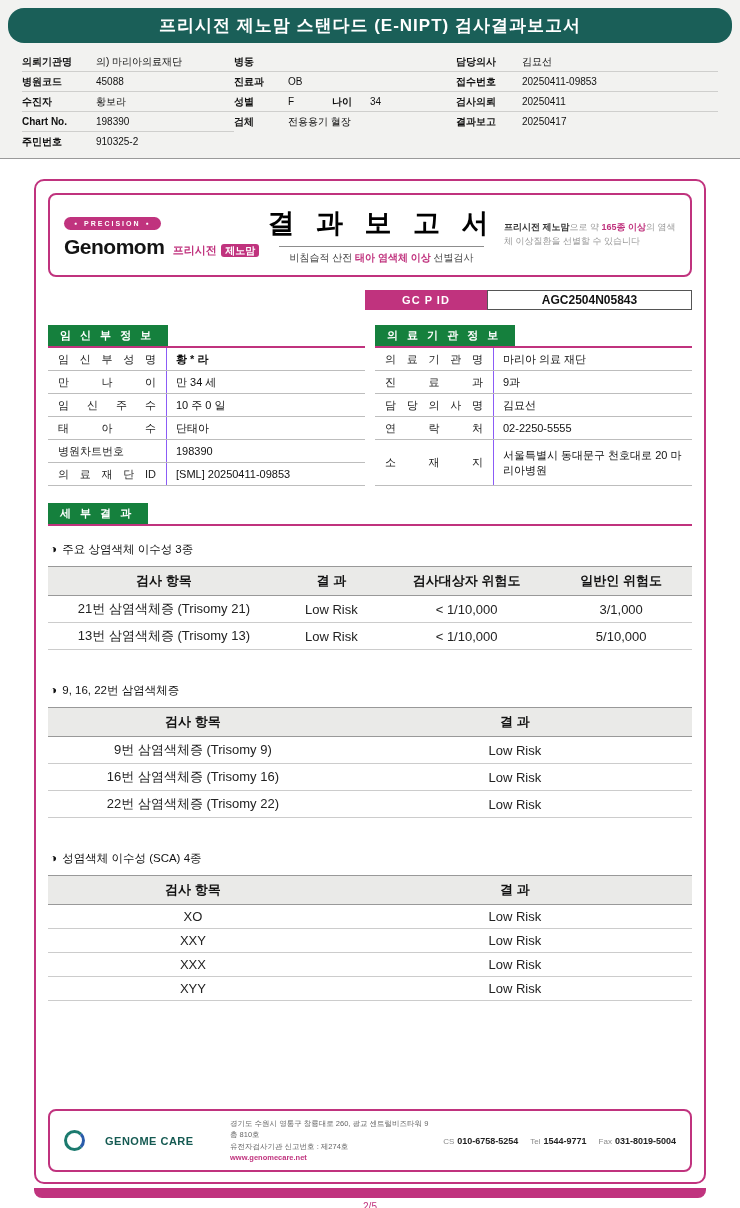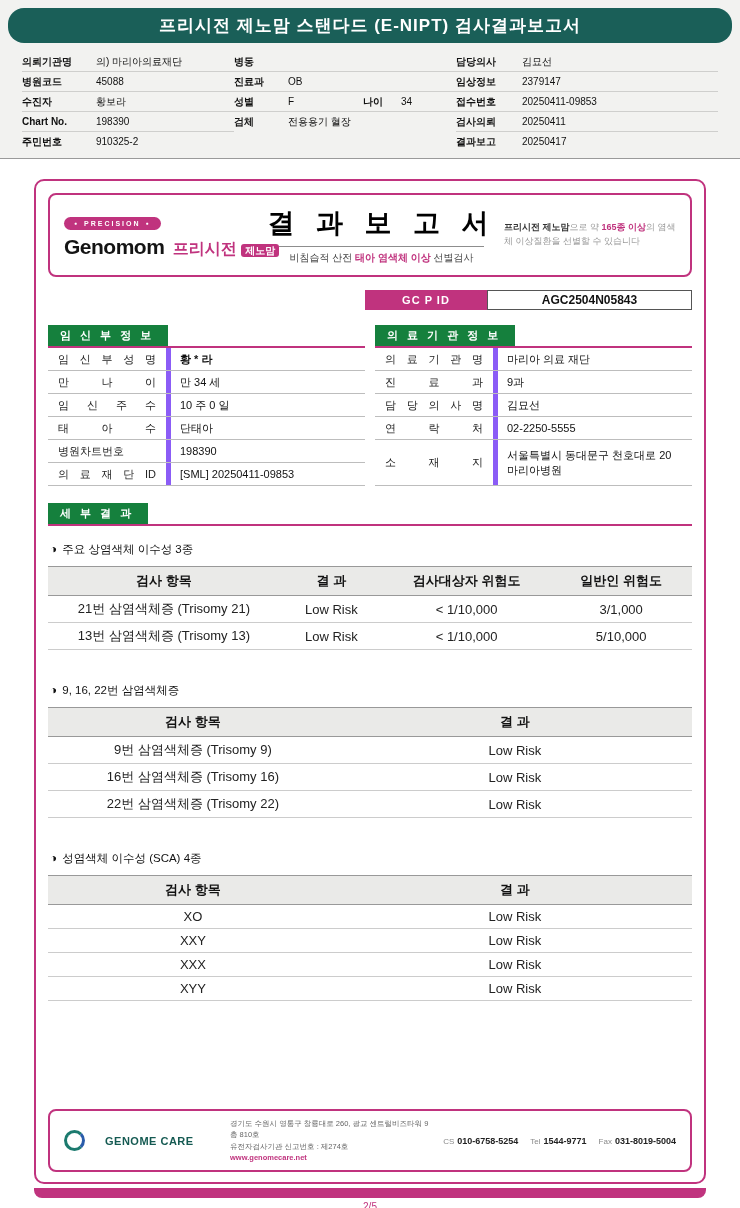--- a/index.html
+++ b/index.html
@@ -13,54 +13,54 @@
   .pcol2 { width:222px; }
   .pcol3 { flex:1; }
   .prow { display:flex; font-size:10px; line-height:19px; border-bottom:1px solid #cfcfcd; align-items:baseline; }
   .prow:last-child { border-bottom:none; }
   .plabel { font-weight:bold; flex:0 0 auto; }
   .pcol1 .plabel { width:74px; }
   .pcol2 .plabel { width:54px; }
   .pcol3 .plabel { width:66px; }
   .pvalue { flex:1; }
   .pvalue.short { flex:0 0 44px; }
-  .plabel.mid { width:38px;margin-left:31px; }
+  .plabel.mid { width:38px; }
 
   
   .report-wrap { margin:20px 34px 0; border:2px solid #c0337e; border-radius:10px; padding:12px 12px 10px;
                  min-height:1005px; display:flex; flex-direction:column; background:#fff; }
 
   .brand-box { border:2px solid #c0337e; border-radius:8px; display:flex; align-items:center; padding:10px 14px; min-height:82px; }
   .brand-left { width:195px; }
   .badge { display:inline-flex; align-items:center; gap:5px; background:#c0337e; color:#fff; border-radius:9px;
            font-size:7px; font-weight:bold; letter-spacing:2px; padding:3px 10px; margin-bottom:5px; }
   .badge .dot { font-size:5px; line-height:1; }
   .logo-line { white-space:nowrap; }
   .logo-main { font-size:21px; font-weight:bold; color:#141414; letter-spacing:-0.5px; }
-  .logo-sub1 { font-size:16px; font-weight:bold; color:#c0337e; margin-left:4px; }
+  .logo-sub1 { font-size:11px; font-weight:bold; color:#c0337e; margin-left:4px; }
   .logo-sub2 { font-size:10px; font-weight:bold; color:#fff; background:#c0337e; border-radius:3px; padding:1px 4px; }
   .brand-center { flex:1; text-align:center; }
   .report-title { font-size:27px; font-weight:bold; letter-spacing:7px; color:#000; }
   .title-rule { width:205px; border-top:1px solid #8d8d8d; margin:5px auto 4px; }
   .report-sub { font-size:10px; color:#444; }
   .report-sub .hl, .brand-note .hl { color:#c0337e; font-weight:bold; }
   .brand-note { width:172px; font-size:9px; color:#999; line-height:1.55; }
   .brand-note .b { color:#333; font-weight:bold; }
 
   .gcpid-row { margin-top:13px; display:flex; justify-content:flex-end; }
   .gcpid-label { background:#c0337e; color:#fff; font-weight:bold; width:122px; text-align:center; font-size:11px; line-height:20px; letter-spacing:1px; }
   .gcpid-value { border:1px solid #555; width:205px; text-align:center; font-weight:bold; font-size:12px; line-height:18px; background:#fff; }
 
   .info-row { display:flex; gap:10px; margin-top:15px; }
   .info-col { flex:1; }
   .sec-title { border-bottom:2px solid #c0337e; }
   .sec-title .tt { display:inline-block; background:#15803d; color:#fff; font-size:11px; font-weight:bold; letter-spacing:3px; padding:3px 14px 3px 12px; }
   .irow { display:flex; border-bottom:1px solid #bdbdbd; font-size:11px; min-height:23px; align-items:center; }
   .ilabel { width:118px; padding:2px 10px; color:#222; text-align:justify; text-align-last:justify; flex:0 0 auto; }
-  .ival { flex:1; padding:2px 9px; border-left:5px solid #8b5cf6; align-self:stretch; display:flex; align-items:center; }
+  .ival { flex:1; padding:2px 9px; border-left:1px solid #8b5cf6; align-self:stretch; display:flex; align-items:center; }
   .ival.bold { font-weight:bold; }
   .irow.tall { min-height:46px; }
 
   .details-bar { margin-top:17px; }
 
   .result-section { margin-top:16px; }
   .result-section.gap { margin-top:33px; }
   .rheading { font-size:11.5px; color:#111; margin:0 0 9px 2px; }
   .rheading .ricon { font-size:12px; margin-right:5px; }
   .rtable { width:100%; border-collapse:collapse; font-size:13px; table-layout:fixed; }
@@ -133,24 +133,20 @@
         <span class="pvalue">전용용기 혈장</span>
       </div>
     </div>
 
     <div class="pcol pcol3">
       <div class="prow">
         <span class="plabel">담당의사</span>
         <span class="pvalue">김묘선</span>
       </div>
       <div class="prow">
-        <span class="plabel">임상정보</span>
-        <span class="pvalue">2379147</span>
-      </div>
-      <div class="prow">
         <span class="plabel">접수번호</span>
         <span class="pvalue">20250411-09853</span>
       </div>
       <div class="prow">
         <span class="plabel">검사의뢰</span>
         <span class="pvalue">20250411</span>
       </div>
       <div class="prow">
         <span class="plabel">결과보고</span>
         <span class="pvalue">20250417</span>

